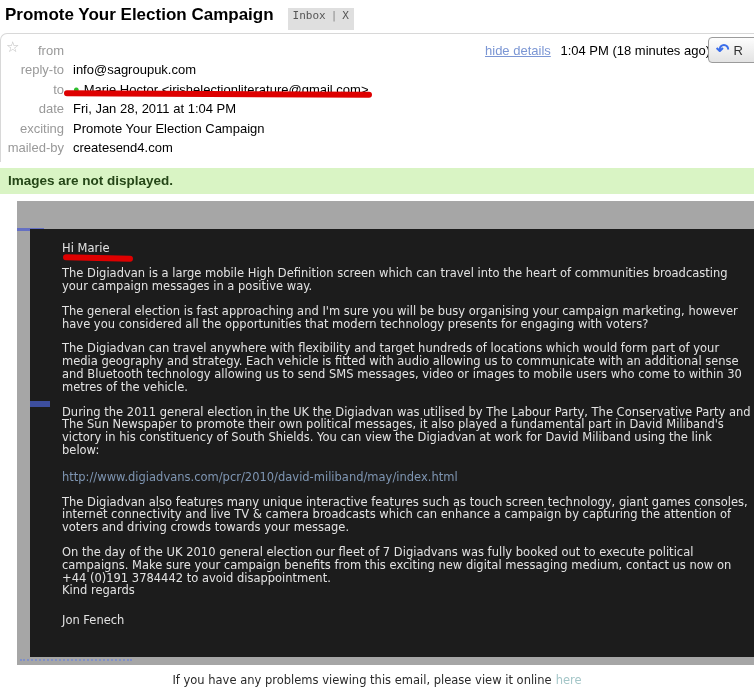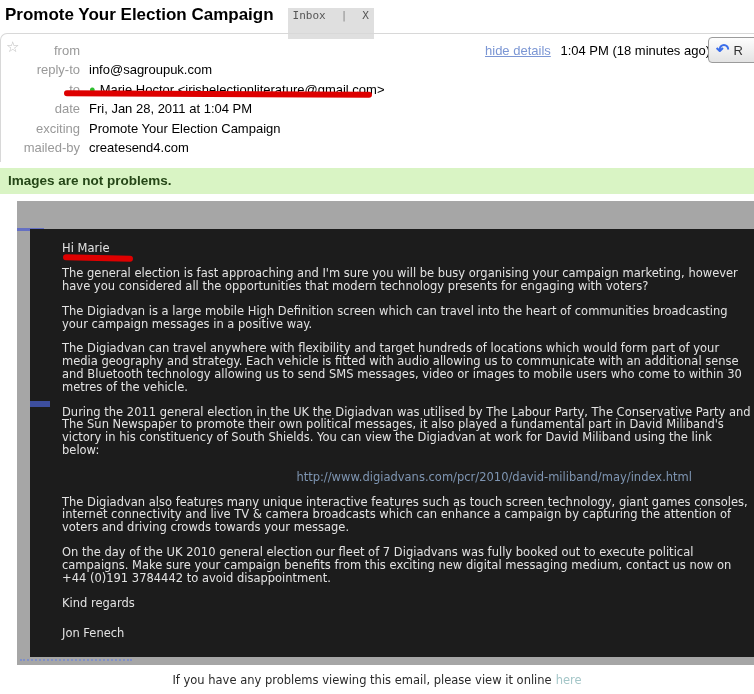--- a/index.html
+++ b/index.html
@@ -4,29 +4,29 @@
 <style>
   * { margin:0; padding:0; box-sizing:content-box; }
   html,body { width:754px; height:694px; overflow:hidden; background:#fff;
               font-family:"Liberation Sans", sans-serif; }
 
   
   #title-row { display:flex; align-items:flex-start; padding:5px 0 0 5px; height:28px; }
   #subject-title { font-size:17px; font-weight:bold; color:#000; letter-spacing:0; }
   .label-chip { margin-left:14px; margin-top:3px; background:#DFDFDF; color:#555;
                 font-family:"DejaVu Sans Mono", monospace; font-size:11px;
-                padding:1px 5px 17px 5px; display:inline-flex; gap:15px; align-items:center; }
+                padding:1px 5px 8px 5px; display:inline-flex; gap:5px; align-items:center; }
   .label-chip .sep { color:#888; }
 
   
   #header-card { position:relative; border-top:1px solid #D8D8D8; border-left:1px solid #D8D8D8;
                  border-radius:7px 0 0 0; padding:7px 0 5px 0; }
   .star { position:absolute; left:5px; top:6px; color:#BDBDBD; font-size:15px; line-height:14px; }
   .hrow { display:flex; line-height:19.4px; font-size:13px; }
-  .hlabel { width:63px; text-align:right; color:#999; flex:none;padding-left:16px; }
+  .hlabel { width:63px; text-align:right; color:#999; flex:none; }
   .hval { margin-left:9px; color:#000; white-space:nowrap; }
   .sender-name { color:#1F7A1F; font-weight:bold; margin-right:5px; }
   .sender-email { color:#888; }
   .online-dot { color:#2EBE2E; font-size:11px; margin-right:4px; vertical-align:1px; }
   .red-line { position:absolute; background:#DE0000; height:6px; border-radius:3px; }
   #red-line-to { left:63px; top:57px; width:308px; transform:rotate(0.25deg); }
   #header-right { position:absolute; top:9px; right:44px; font-size:13px; white-space:nowrap; }
   #hide-details { color:#7B96D4; text-decoration:underline; cursor:pointer; }
   #timestamp { color:#000; margin-left:6px; }
   #reply-btn { position:absolute; top:3px; right:-27px; width:64px; height:24px;
@@ -45,23 +45,23 @@
   
   #email-frame { position:relative; margin:7px 0 0 17px; width:737px; height:464px;
                  background:#A6A6A6; }
   #email-black { position:absolute; left:13px; top:28px; right:0; height:428px;
                  background:#1C1C1C; color:#E2E2E2; overflow:hidden;
                  font-family:"DejaVu Sans", sans-serif; font-size:11.5px; line-height:12.8px;
                  padding:13px 2px 0 32px; box-sizing:border-box; }
   #email-black p { margin-top:12px; }
   #greeting { display:inline-block; }
   #red-line-greeting { left:33px; top:26px; width:70px; transform:rotate(1.4deg); }
-  #body-link { display:block; text-align:right; color:#7E95B2; text-decoration:none;
+  #body-link { display:block; text-align:left; color:#7E95B2; text-decoration:none;
                margin:14px 60px 0 0; cursor:pointer; }
-  #signoff { margin-top:13px; }
+  #signoff { }
   #signature { margin-top:17px; }
   .artifact { position:absolute; }
   #artifact-top { left:0; top:27px; width:27px; height:3px; background:#5966C8; opacity:.85; }
   #artifact-mid { left:13px; top:200px; width:20px; height:6px; background:#3D4E9E; z-index:2; }
   #scrollbar-dots { left:3px; top:458px; width:112px; height:0;
                     border-top:2px dotted #8090C8; }
 
   
   #footer { margin-top:8px; text-align:center; font-family:"DejaVu Sans", sans-serif;
             font-size:11.5px; color:#2A2A2A; }
@@ -119,34 +119,34 @@
     <span id="timestamp">1:04 PM (18 minutes ago)</span>
   </div>
 
   <div id="reply-btn">
     <span class="reply-arrow">↶</span>
     <span class="reply-text">R</span>
   </div>
 </div>
 
 <div id="images-banner">
-  <div id="banner-title">Images are not problems.</div>
+  <div id="banner-title">Images are not displayed.</div>
 </div>
 
 <div id="email-frame">
   <div class="artifact" id="artifact-top"></div>
   <div class="artifact" id="artifact-mid"></div>
   <div class="artifact" id="scrollbar-dots"></div>
 
   <div id="email-black">
     <span id="greeting">Hi Marie</span>
     <div class="red-line" id="red-line-greeting"></div>
 
+    <p>The Digiadvan is a large mobile High Definition screen which can travel into the heart of communities broadcasting your campaign messages in a positive way.</p>
     <p>The general election is fast approaching and I'm sure you will be busy organising your campaign marketing, however have you considered all the opportunities that modern technology presents for engaging with voters?</p>
-    <p>The Digiadvan is a large mobile High Definition screen which can travel into the heart of communities broadcasting your campaign messages in a positive way.</p>
     <p>The Digiadvan can travel anywhere with flexibility and target hundreds of locations which would form part of your media geography and strategy. Each vehicle is fitted with audio allowing us to communicate with an additional sense and Bluetooth technology allowing us to send SMS messages, video or images to mobile users who come to within 30 metres of the vehicle.</p>
     <p>During the 2011 general election in the UK the Digiadvan was utilised by The Labour Party, The Conservative Party and The Sun Newspaper to promote their own political messages, it also played a fundamental part in David Miliband's victory in his constituency of South Shields. You can view the Digiadvan at work for David Miliband using the link below:</p>
 
     <a id="body-link">http://www.digiadvans.com/pcr/2010/david-miliband/may/index.html</a>
 
     <p>The Digiadvan also features many unique interactive features such as touch screen technology, giant games consoles, internet connectivity and live TV &amp; camera broadcasts which can enhance a campaign by capturing the attention of voters and driving crowds towards your message.</p>
     <p>On the day of the UK 2010 general election our fleet of 7 Digiadvans was fully booked out to execute political campaigns. Make sure your campaign benefits from this exciting new digital messaging medium, contact us now on +44 (0)191 3784442 to avoid disappointment.</p>
 
     <div id="signoff">Kind regards</div>
     <div id="signature">Jon Fenech</div>

